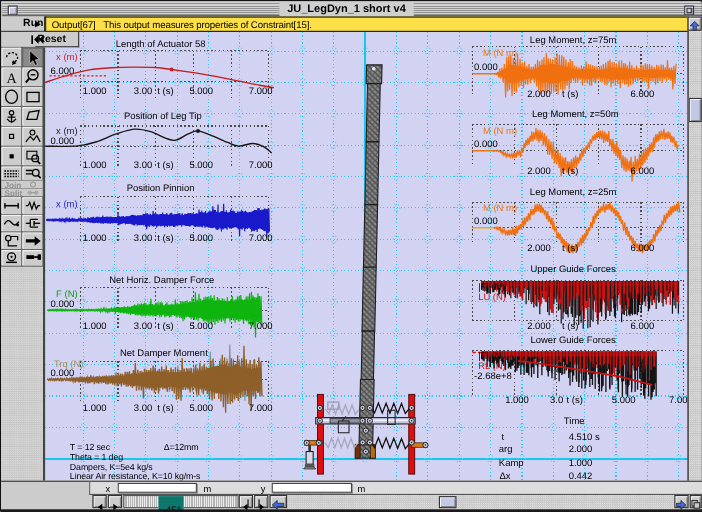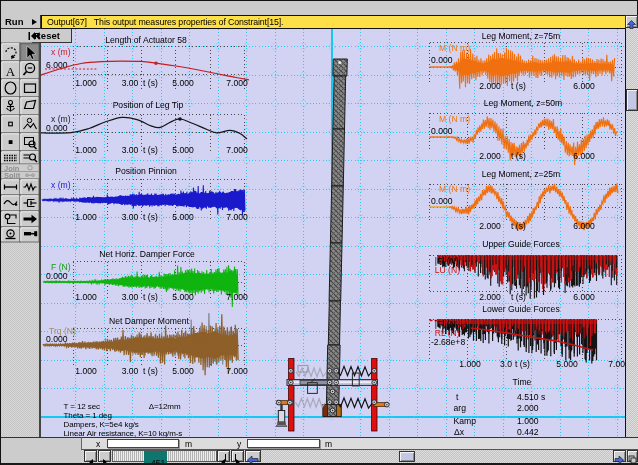--- a/index.html
+++ b/index.html
@@ -3,39 +3,46 @@
 * { margin:0; padding:0; box-sizing:border-box; }
 body { width:638px; height:465px; font-family:"Liberation Sans",sans-serif; background:#555; overflow:hidden; }
 #win { position:absolute; left:0; top:0; width:638px; height:465px; background:#ccc; border:1px solid #111; }
 #titlebar { position:absolute; left:1px; top:1px; width:636px; height:13px;
   background:repeating-linear-gradient(to bottom, #d2d2d2 0 1px, #929292 1px 2px);
   border-bottom:1px solid #222; }
 #title { position:absolute; left:313px; transform:translateX(-50%); top:0px; height:13px; line-height:13px;
   padding:0 7px; background:#cfcfcf; font-size:10px; font-weight:bold; color:#000; white-space:nowrap; }
 .wbox { position:absolute; top:2.5px; width:9px; height:9px; background:#c9c9e2; border:1px solid #333; box-shadow:inset 1px 1px 0 #fff, inset -1px -1px 0 #99a; }
 #runrow { position:absolute; left:0; top:14px; width:638px; height:14px; background:#ccc; }
-#runbtn { position:absolute; left:0; top:14px; width:40px; height:14px; background:#ccc; border-right:1px solid #333; border-bottom:1px solid #333; font-size:9.5px; font-weight:bold; line-height:13px; padding-left:4px; }
+#runbtn { position:absolute; left:0; top:14px; width:40px; height:14px; background:#ccc; border-right:1px solid #333; border-bottom:1px solid #333; font-size:9.5px; font-weight:bold; line-height:13px; padding-left:20px; }
 #runarr { position:absolute; left:31px; top:18px; width:0; height:0; border-left:5px solid #000; border-top:3.5px solid transparent; border-bottom:3.5px solid transparent; }
 #outbar { position:absolute; left:40px; top:14px; width:584px; height:14px; background:#fde047; border-top:1px solid #111; border-bottom:1px solid #111; border-left:1px solid #111; font-size:8.8px; letter-spacing:-0.12px; line-height:13px; padding-left:5px; color:#000; white-space:nowrap; }
 #resetbtn { position:absolute; left:0; top:28px; width:40px; height:14px; background:#ccc; border-right:1px solid #333; border-bottom:1px solid #333; font-size:9.5px; font-weight:bold; line-height:13px; padding-left:2px;margin-left:31px; }
 #toolbar { position:absolute; left:0; top:42px; width:40px; height:394px; background:#ccc; border-right:2px solid #444; }
 #toollow { position:absolute; left:0; top:242px; width:38px; height:194px;
   background:repeating-conic-gradient(#d6d6d6 0% 25%, #c6c6c6 0% 50%) 0 0/2px 2px; }
 #canvas { position:absolute; left:40px; top:28px; width:584px; height:408px; background:#d2d2f3; }
 #vsb { position:absolute; left:624px; top:14px; width:13px; height:438px; background:repeating-conic-gradient(#dedede 0% 25%, #c3c3c3 0% 50%) 0 0/2px 2px; border-left:1px solid #111; }
 .sbtn { position:absolute; background:#ccc; border:1px solid #333; box-shadow:inset 1px 1px 0 #f4f4f4, inset -1px -1px 0 #8a8a8a; }
 #xybar { position:absolute; left:80px; top:436px; width:558px; height:12px; background:#dcdcdc; border-top:1px solid #333; border-left:1px solid #666; font-size:8.5px; }
 #blgray { position:absolute; left:0px; top:436px; width:80px; height:26px; background:#ccc; border-top:1px solid #333; }
 #hsrow { position:absolute; left:80px; top:448px; width:558px; height:14px; background:repeating-conic-gradient(#dedede 0% 25%, #c3c3c3 0% 50%) 0 0/2px 2px; border-top:1px solid #555; }
 #botedge { position:absolute; left:0; top:462px; width:638px; height:3px; background:#1a1a1a; }
 .ibox { position:absolute; top:1px; height:9px; background:#fff; border:1px solid #444; box-shadow:1px 1px 0 #999; }
 .tri-l { width:0; height:0; border-right:4px solid #000; border-top:3px solid transparent; border-bottom:3px solid transparent; display:inline-block; }
 .tri-r { width:0; height:0; border-left:4px solid #000; border-top:3px solid transparent; border-bottom:3px solid transparent; display:inline-block; }
 </style></head><body>
 <div id="win">
+  <div id="titlebar">
+      <div id="title">JU_LegDyn_1 short v4</div>
+    <div class="wbox" style="left:5px;"></div>
+    <div class="wbox" style="left:620px;">
+        <div style="position:absolute;left:1px;top:1px;width:5px;height:5px;border:1px solid #333;"></div>
+      </div>
+  </div>
   <div id="canvas"></div>
   <svg style="position:absolute;left:40px;top:28px;" width="584" height="408" viewBox="40 28 584 408">
       <g>
         <line x1="74.5" y1="28" x2="74.5" y2="436" stroke="#2cc8f0" stroke-width="1" stroke-dasharray="1 2.2" shape-rendering="crispEdges"></line>
         <line x1="103" y1="28" x2="103" y2="436" stroke="#2cc8f0" stroke-width="1" stroke-dasharray="1 2.2" shape-rendering="crispEdges"></line>
         <line x1="131.5" y1="28" x2="131.5" y2="436" stroke="#2cc8f0" stroke-width="1" stroke-dasharray="1 2.2" shape-rendering="crispEdges"></line>
         <line x1="160" y1="28" x2="160" y2="436" stroke="#2cc8f0" stroke-width="1" stroke-dasharray="1 2.2" shape-rendering="crispEdges"></line>
         <line x1="188.5" y1="28" x2="188.5" y2="436" stroke="#2cc8f0" stroke-width="1" stroke-dasharray="1 2.2" shape-rendering="crispEdges"></line>
         <line x1="217" y1="28" x2="217" y2="436" stroke="#2cc8f0" stroke-width="1" stroke-dasharray="1 2.2" shape-rendering="crispEdges"></line>
         <line x1="245.5" y1="28" x2="245.5" y2="436" stroke="#2cc8f0" stroke-width="1" stroke-dasharray="1 2.2" shape-rendering="crispEdges"></line>

